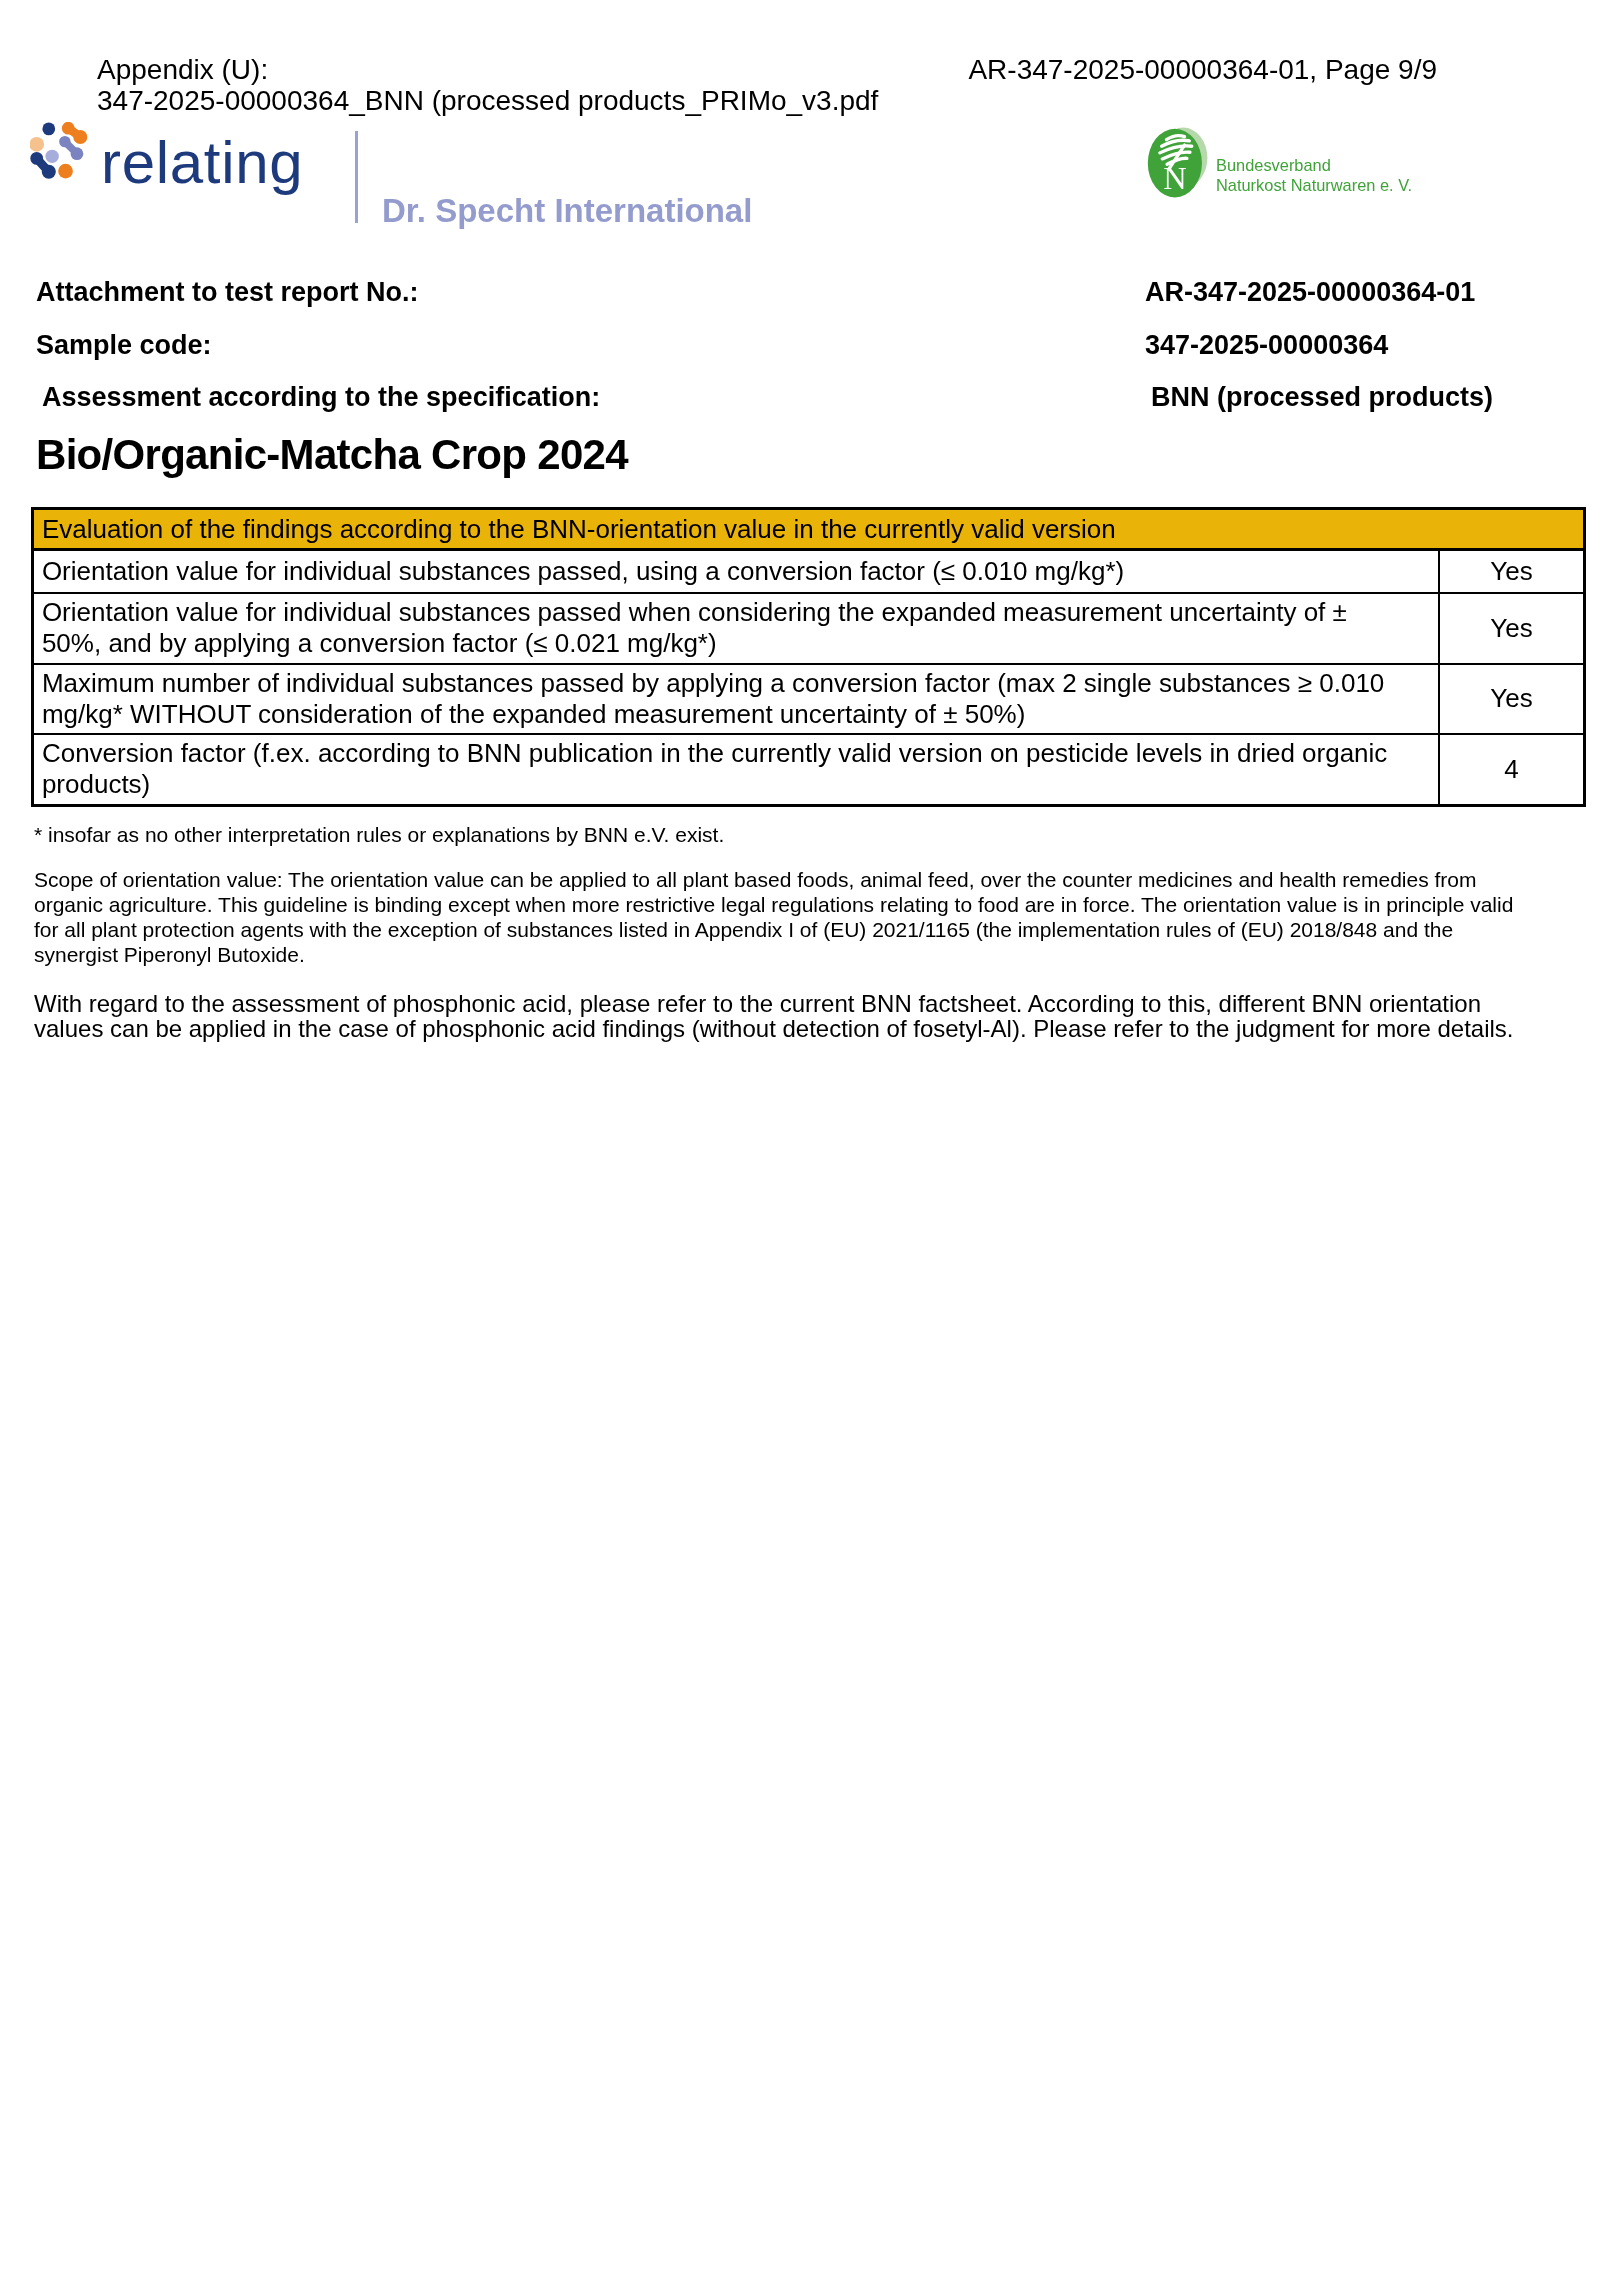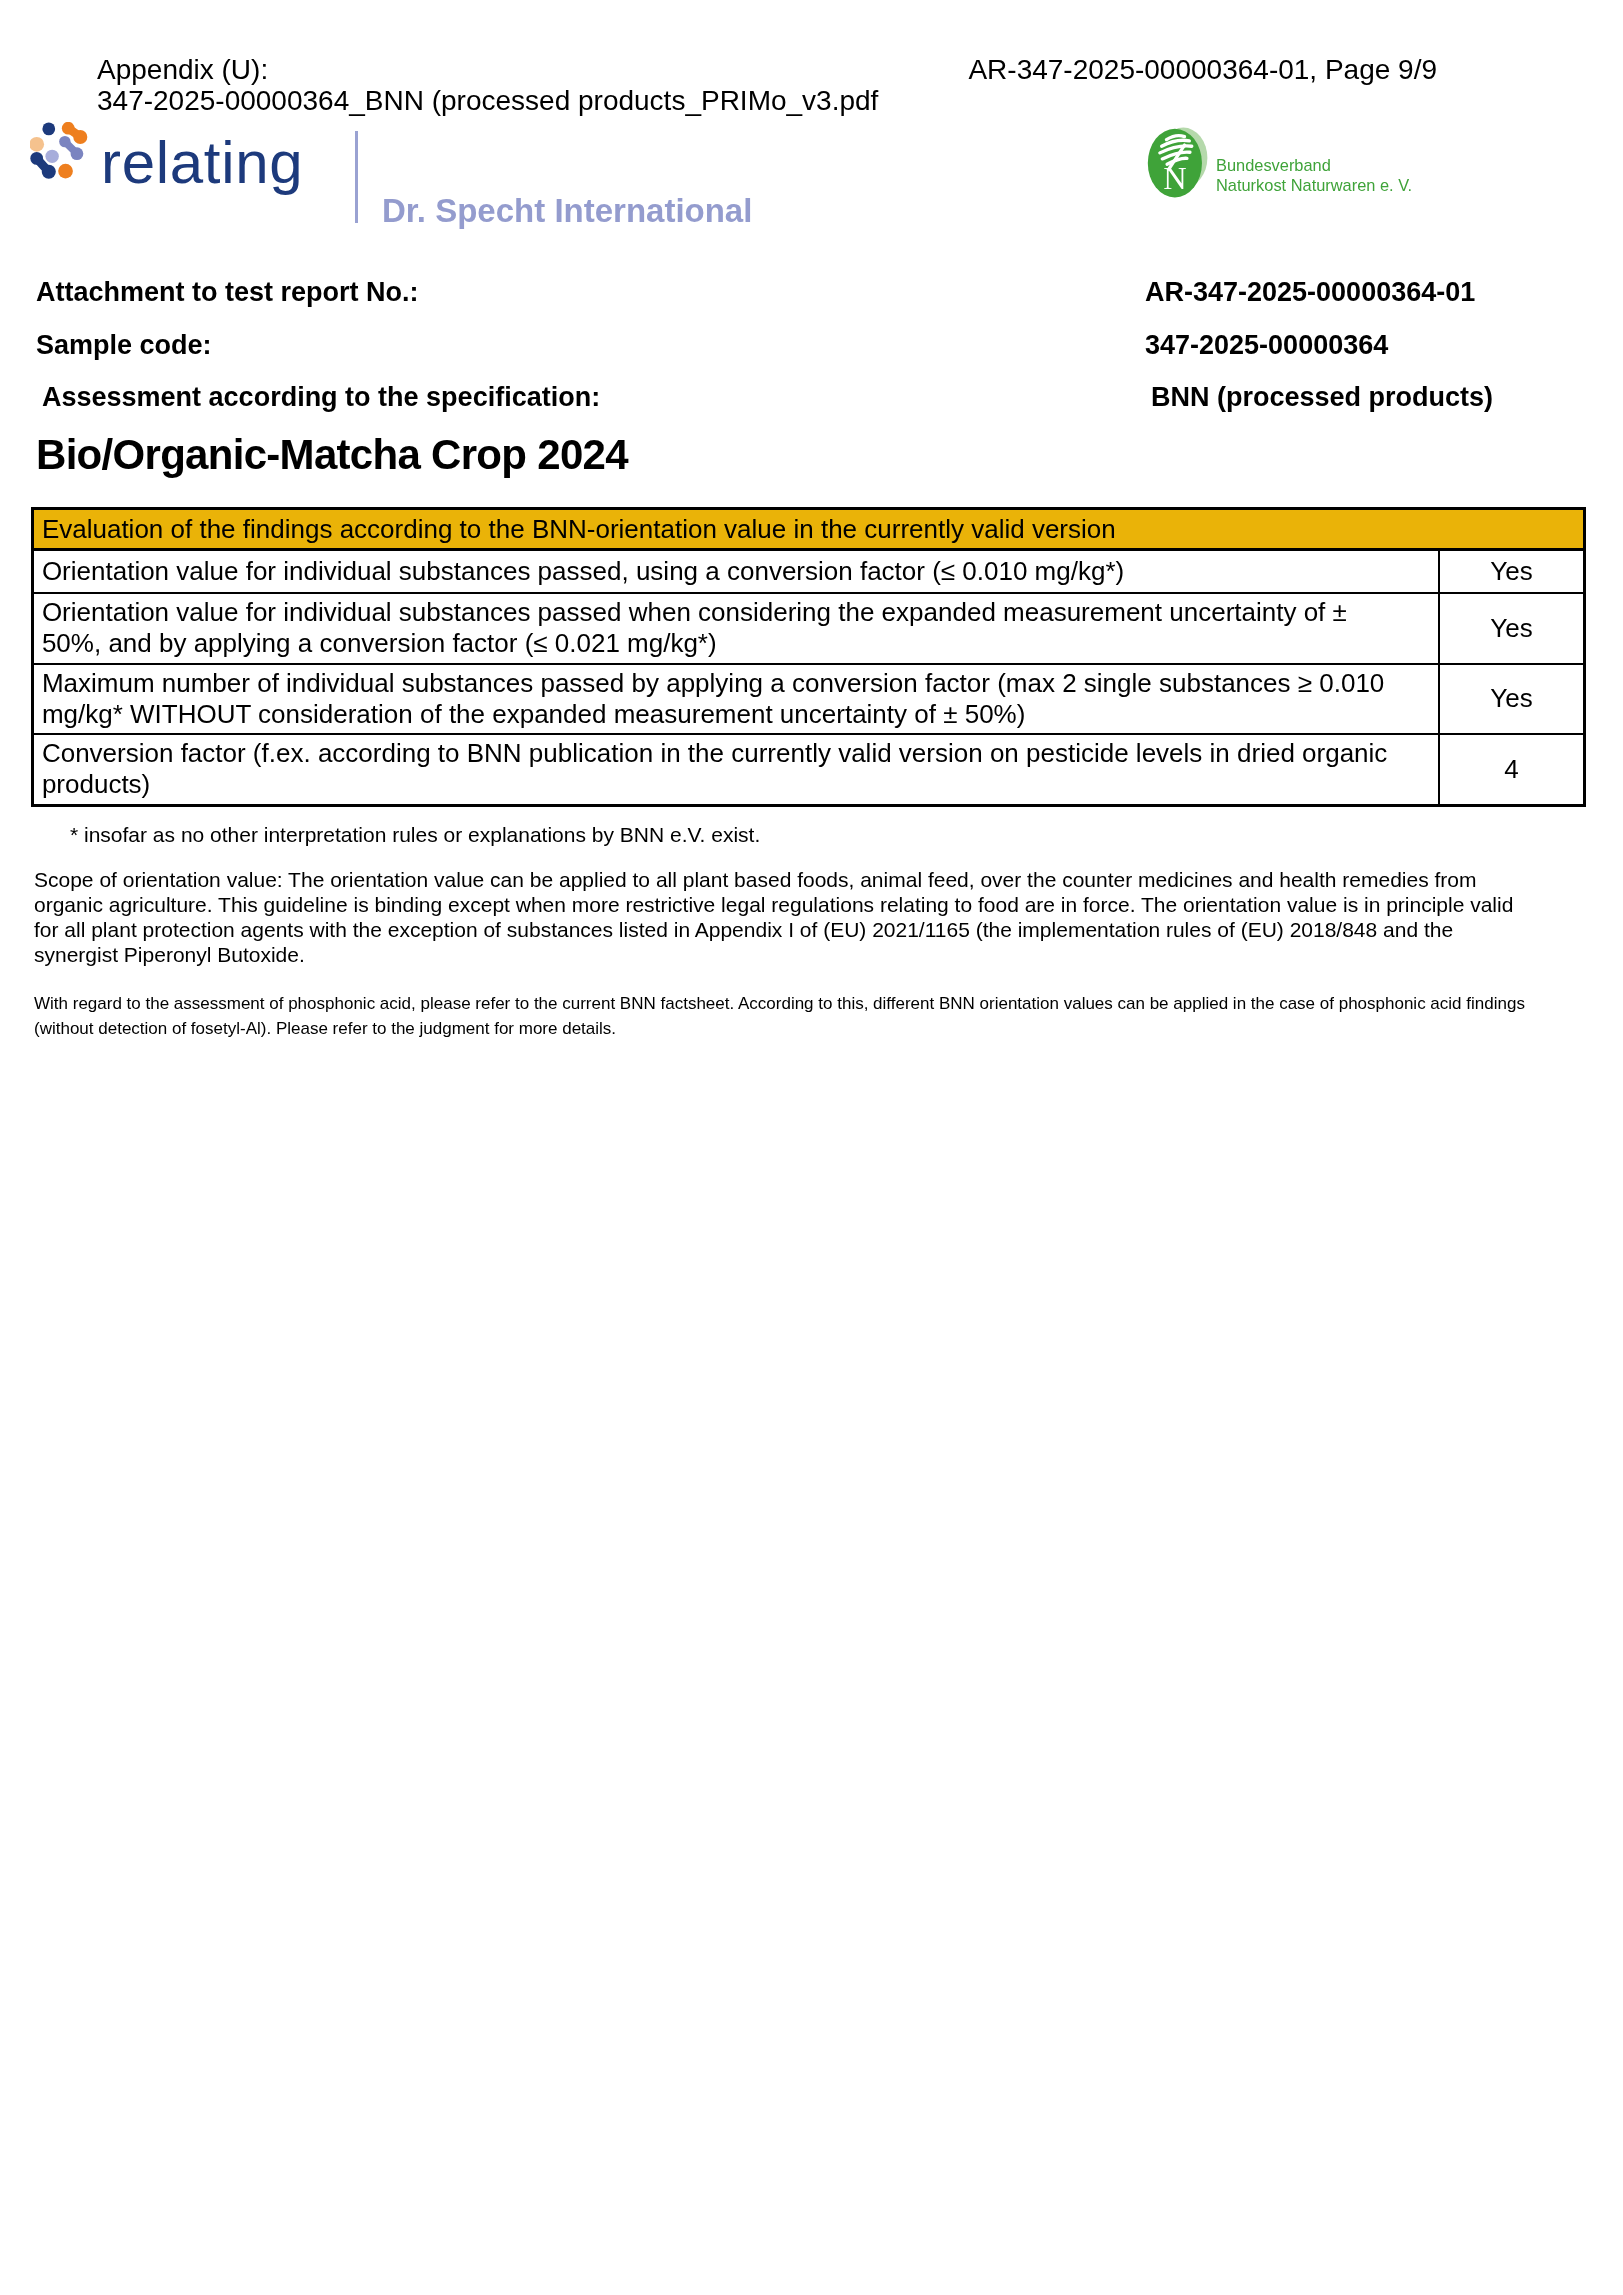--- a/index.html
+++ b/index.html
@@ -41,23 +41,23 @@
   .t-header { min-height:41px; background:#eab308; border-bottom:3.9px solid #000;
               display:flex; align-items:center; padding:1.3px 7.9px; font-size:26px; }
   .t-row { display:flex; border-bottom:2.6px solid #000;gap:23px; }
   .t-row:last-child { border-bottom:none; }
   .t-cell { flex:1; padding:3.3px 7.9px; font-size:26px; line-height:31px;
             display:flex; align-items:center; min-height:41px; }
   .t-result { width:145px; flex:none; border-left:2.6px solid #000;
               display:flex; align-items:center; justify-content:center; font-size:26px; }
 
   
-  .footnote   { position:absolute; left:34px; top:823px; font-size:21px;margin-left:36px; }
+  .footnote   { position:absolute; left:34px; top:823px; font-size:21px; }
   .para-scope { position:absolute; left:34px; top:867px; width:1508px; font-size:21px; line-height:25px; }
-  .para-phos  { position:absolute; left:34px; top:991px; width:1508px; font-size:17px; line-height:25px; }
+  .para-phos  { position:absolute; left:34px; top:991px; width:1508px; font-size:24px; line-height:25px; }
 </style>
 </head>
 <body>
 
 <div class="page">
 
   <div class="hdr-left">
     <div>Appendix (U):</div>
     <div>347-2025-00000364_BNN (processed products_PRIMo_v3.pdf</div>
   </div>

